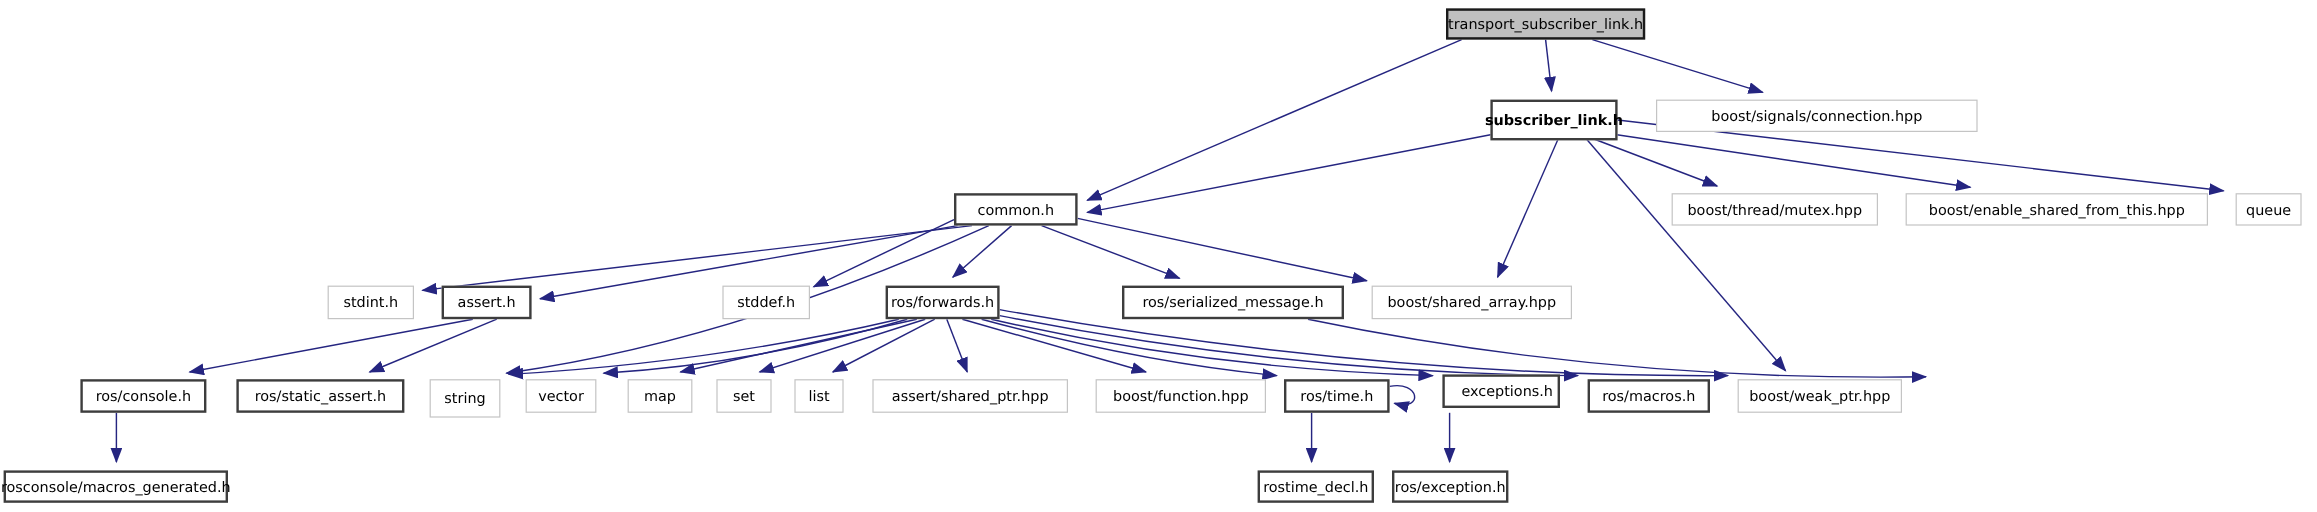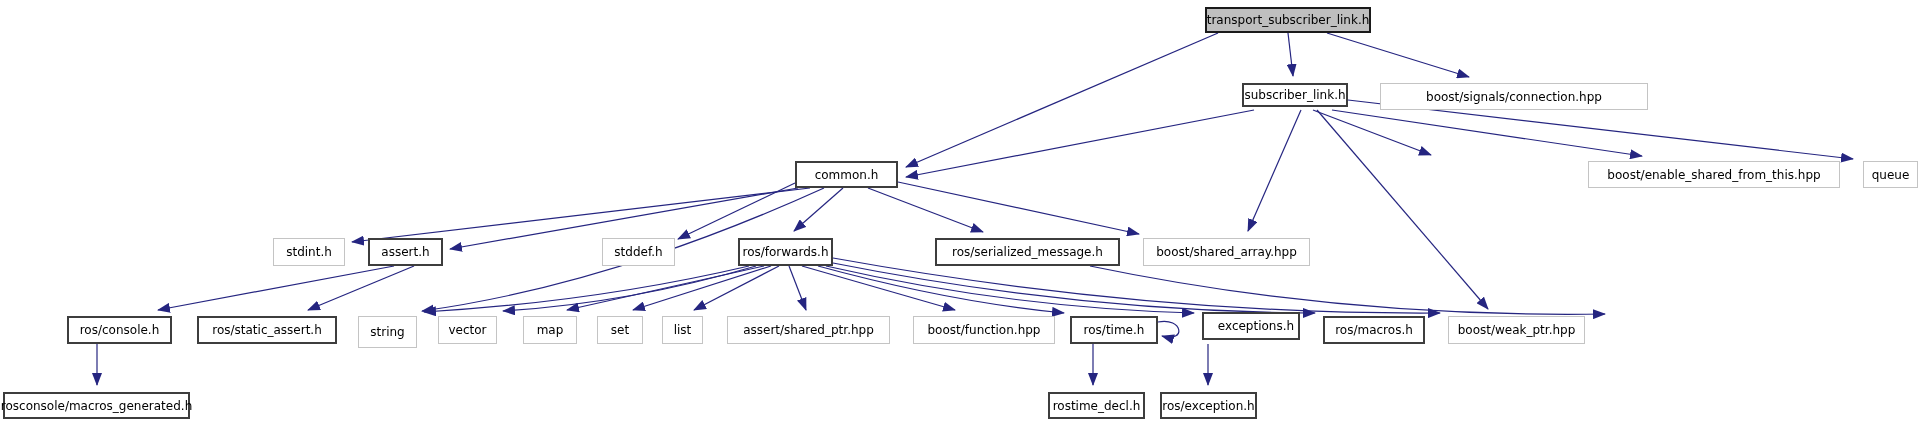--- a/index.html
+++ b/index.html
@@ -60,24 +60,25 @@
     <path class="edge" d="M 833 263 Q 1080 312 1315 313" marker-end="url(#arrow)"></path>
     <path class="edge" d="M 833 258 Q 1150 315 1440 313" marker-end="url(#arrow)"></path>
     <path class="edge" d="M 1090 266 Q 1340 318 1605 314" marker-end="url(#arrow)"></path>
     <path class="edge" d="M 1093 344 L 1093 385" marker-end="url(#arrow)"></path>
     <path class="edge" d="M 1158 322 C 1183 317 1187 343 1162 336" marker-end="url(#arrow)"></path>
     <path class="edge" d="M 1208 344 L 1208 385" marker-end="url(#arrow)"></path>
   </svg>
 
   <div class="node root" style="left:1205px;top:7px;width:166px;height:26px;">transport_subscriber_link.h</div>
 
-  <div class="node" style="left:1242px;top:83px;width:106px;height:24px;">subscriber_link.h</div>
+  <div class="node" style="left:1242px;top:83px;width:106px;height:34px;font-weight:bold;">subscriber_link.h</div>
   <div class="node external" style="left:1380px;top:83px;width:268px;height:27px;">boost/signals/connection.hpp</div>
 
   <div class="node" style="left:795px;top:161px;width:103px;height:27px;">common.h</div>
+  <div class="node external" style="left:1393px;top:161px;width:172px;height:27px;">boost/thread/mutex.hpp</div>
   <div class="node external" style="left:1588px;top:161px;width:252px;height:27px;">boost/enable_shared_from_this.hpp</div>
   <div class="node external" style="left:1863px;top:161px;width:55px;height:27px;">queue</div>
 
   <div class="node external" style="left:273px;top:238px;width:72px;height:28px;">stdint.h</div>
   <div class="node" style="left:368px;top:238px;width:75px;height:28px;">assert.h</div>
   <div class="node external" style="left:602px;top:238px;width:73px;height:28px;">stddef.h</div>
   <div class="node" style="left:738px;top:238px;width:95px;height:28px;">ros/forwards.h</div>
   <div class="node" style="left:935px;top:238px;width:185px;height:28px;">ros/serialized_message.h</div>
   <div class="node external" style="left:1143px;top:238px;width:167px;height:28px;">boost/shared_array.hpp</div>
 

